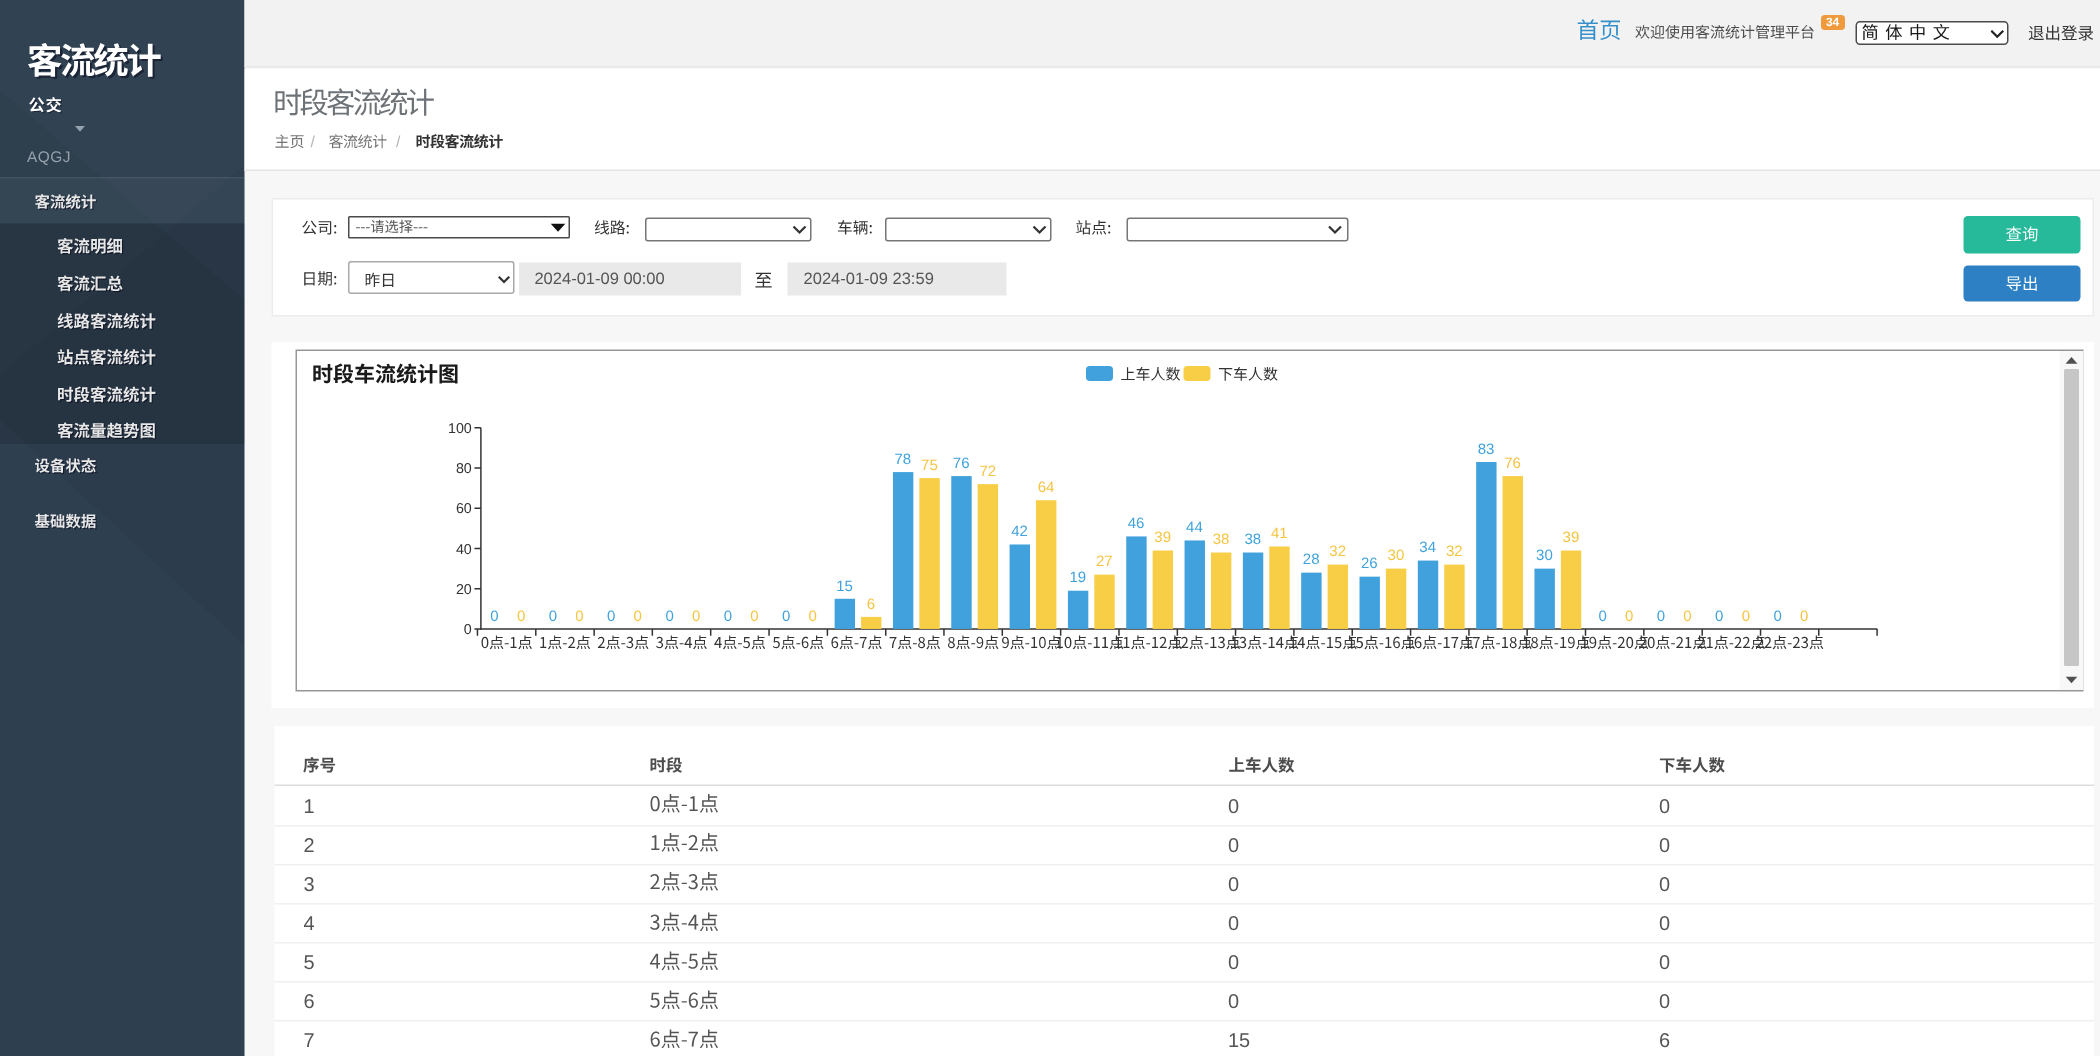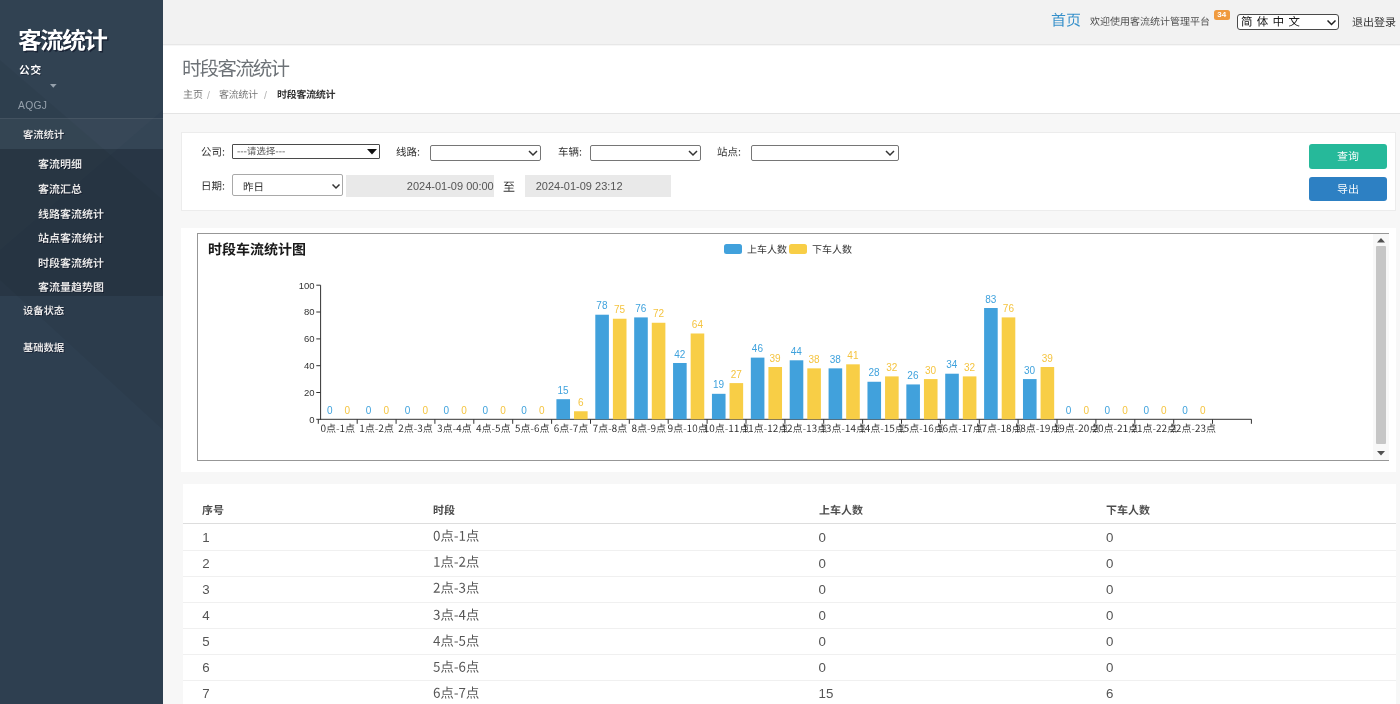--- a/index.html
+++ b/index.html
@@ -125,26 +125,26 @@
 <svg style="position:absolute;left:200.9px;top:177.8px;overflow:visible;z-index:5" width="26" height="16">
     <path transform="translate(0,11.6)" fill="#333" d="M2.7 -3.7H7.9V-0.7H2.7ZM2.7 -4.5V-7.3H7.9V-4.5ZM1.8 -8.1V0.7H2.7V0H7.9V0.7H8.7V-8.1Z M12.4 -1.5C12.1 -0.8 11.5 -0.1 10.9 0.4C11.1 0.5 11.4 0.7 11.6 0.8C12.1 0.3 12.7 -0.5 13.1 -1.3ZM13.9 -1.2C14.3 -0.7 14.8 0 15 0.4L15.6 0.1C15.4 -0.4 14.9 -1 14.5 -1.5ZM19.5 -7.6V-5.9H17.3V-7.6ZM16.6 -8.3V-4.5C16.6 -3 16.5 -1 15.6 0.4C15.8 0.5 16.1 0.7 16.3 0.9C16.9 -0.1 17.2 -1.5 17.3 -2.7H19.5V-0.2C19.5 -0 19.4 0 19.3 0C19.1 0.1 18.6 0.1 18 0C18.1 0.2 18.2 0.6 18.3 0.8C19 0.8 19.5 0.8 19.8 0.7C20.1 0.5 20.2 0.3 20.2 -0.2V-8.3ZM19.5 -5.2V-3.4H17.3C17.3 -3.8 17.3 -4.2 17.3 -4.5V-5.2ZM14.6 -8.7V-7.4H12.7V-8.7H11.9V-7.4H11V-6.7H11.9V-2.4H10.9V-1.7H16.1V-2.4H15.3V-6.7H16.1V-7.4H15.3V-8.7ZM12.7 -6.7H14.6V-5.8H12.7ZM12.7 -5.2H14.6V-4.1H12.7ZM12.7 -3.5H14.6V-2.4H12.7Z M22.5 -4.1C22.8 -4.1 23.2 -4.4 23.2 -4.8C23.2 -5.3 22.8 -5.6 22.5 -5.6C22.1 -5.6 21.8 -5.3 21.8 -4.8C21.8 -4.4 22.1 -4.1 22.5 -4.1ZM22.5 0.1C22.8 0.1 23.2 -0.2 23.2 -0.6C23.2 -1 22.8 -1.3 22.5 -1.3C22.1 -1.3 21.8 -1 21.8 -0.6C21.8 -0.2 22.1 0.1 22.5 0.1Z"></path>
   </svg>
 <div style="position:absolute;left:232.3px;top:174.4px;width:110.6px;height:22px;background:#fff;border:1px solid #a9a9a9;border-radius:2px;"></div>
 <svg style="position:absolute;left:243.3px;top:178.9px;overflow:visible;z-index:5" width="23" height="16">
     <path transform="translate(0,11.6)" fill="#333" d="M5.6 -8.8C5.2 -7.4 4.7 -6 3.9 -5.1C4.1 -4.9 4.4 -4.6 4.5 -4.5C4.9 -5 5.3 -5.7 5.6 -6.4H6.2V0.8H7V-1.9H10V-2.6H7V-4.2H9.9V-4.9H7V-6.4H10.1V-7.1H5.9C6.1 -7.6 6.2 -8.1 6.4 -8.7ZM3.1 -4.3V-1.8H1.5V-4.3ZM3.1 -5H1.5V-7.3H3.1ZM0.8 -8V-0.3H1.5V-1.1H3.9V-8Z M13.2 -3.7H18.4V-0.7H13.2ZM13.2 -4.5V-7.3H18.4V-4.5ZM12.3 -8.1V0.7H13.2V0H18.4V0.7H19.2V-8.1Z"></path>
   </svg>
 <svg style="position:absolute;left:332px;top:183.5px" width="9" height="6">
     <path d="M0.5 0.5 L4 4 L7.5 0.5" stroke="#333" stroke-width="1.5" fill="none"></path>
   </svg>
-<div style="position:absolute;left:346.3px;top:174.5px;width:147.4px;height:22.5px;background:#e9e9e9;color:#555;font-size:11px;line-height:22.5px;padding-left:10px;text-align:right;">2024-01-09 00:00</div>
+<div style="position:absolute;left:346.3px;top:174.5px;width:147.4px;height:22.5px;background:#e9e9e9;color:#555;font-size:11px;line-height:22.5px;padding-left:10px;">2024-01-09 00:00</div>
 <div style="position:absolute;left:493.7px;top:174.5px;width:31px;height:22.5px;background:#fff;"></div>
 <svg style="position:absolute;left:503.3px;top:177.8px;overflow:visible;z-index:5" width="14" height="18">
     <path transform="translate(0,13.2)" fill="#333" d="M1.8 -5.1C2.2 -5.2 2.9 -5.2 9.4 -5.6C9.7 -5.2 10 -4.9 10.1 -4.7L10.9 -5.2C10.3 -6.1 8.9 -7.2 7.8 -8L7.1 -7.6C7.6 -7.2 8.1 -6.8 8.6 -6.3L3 -6.1C3.8 -6.8 4.6 -7.6 5.3 -8.6H11V-9.4H0.9V-8.6H4.1C3.4 -7.6 2.6 -6.8 2.3 -6.5C2 -6.2 1.7 -6 1.5 -6C1.6 -5.7 1.7 -5.3 1.8 -5.1ZM5.5 -5V-3.4H1.7V-2.6H5.5V-0.4H0.6V0.5H11.4V-0.4H6.4V-2.6H10.4V-3.4H6.4V-5Z"></path>
   </svg>
-<div style="position:absolute;left:524.7px;top:174.5px;width:146.3px;height:22.5px;background:#e9e9e9;color:#555;font-size:11px;line-height:22.5px;padding-left:11px;">2024-01-09 23:12</div>
+<div style="position:absolute;left:524.7px;top:174.5px;width:146.3px;height:22.5px;background:#e9e9e9;color:#555;font-size:11px;line-height:22.5px;padding-left:11px;">2024-01-09 23:59</div>
 <div style="position:absolute;left:1309px;top:144px;width:78px;height:24.5px;background:#26B99A;border-radius:3px;"></div>
 <svg style="position:absolute;left:1337.0px;top:148.4px;overflow:visible;z-index:5" width="24" height="17">
     <path transform="translate(0,12.1)" fill="#fff" d="M3.2 -2.4H7.7V-1.5H3.2ZM3.2 -3.9H7.7V-3H3.2ZM2.4 -4.5V-0.9H8.6V-4.5ZM0.8 -0.2V0.5H10.2V-0.2ZM5.1 -9.2V-7.8H0.6V-7.1H4.2C3.2 -6.1 1.7 -5.1 0.4 -4.7C0.6 -4.5 0.8 -4.2 0.9 -4C2.4 -4.6 4.1 -5.8 5.1 -7.1V-4.8H5.9V-7.1C6.9 -5.8 8.5 -4.7 10.1 -4.1C10.2 -4.3 10.4 -4.6 10.6 -4.8C9.2 -5.2 7.7 -6.1 6.8 -7.1H10.4V-7.8H5.9V-9.2Z M12.3 -8.5C12.8 -8 13.5 -7.3 13.8 -6.8L14.4 -7.4C14 -7.8 13.4 -8.5 12.8 -9ZM11.5 -5.8V-5H13V-1.2C13 -0.7 12.7 -0.4 12.5 -0.3C12.6 -0.1 12.8 0.2 12.9 0.4C13.1 0.2 13.4 -0 15.2 -1.4C15.2 -1.6 15 -1.9 15 -2.1L13.8 -1.3V-5.8ZM16.6 -9.2C16.1 -7.8 15.3 -6.5 14.4 -5.6C14.6 -5.4 15 -5.2 15.1 -5C15.6 -5.5 16 -6.1 16.4 -6.8H20.5C20.4 -2.2 20.2 -0.5 19.8 -0.1C19.7 0 19.6 0.1 19.4 0.1C19.1 0.1 18.5 0.1 17.9 0C18 0.2 18.1 0.6 18.1 0.8C18.7 0.8 19.4 0.9 19.7 0.8C20.1 0.8 20.3 0.7 20.6 0.4C21 -0.2 21.2 -1.9 21.3 -7.1C21.4 -7.3 21.4 -7.6 21.4 -7.6H16.8C17 -8.1 17.2 -8.5 17.4 -9ZM18.4 -3.2V-2H16.5V-3.2ZM18.4 -3.9H16.5V-5.1H18.4ZM15.7 -5.8V-0.7H16.5V-1.3H19.1V-5.8Z"></path>
   </svg>
 <div style="position:absolute;left:1309px;top:176.5px;width:78px;height:24.5px;background:#2d80c3;border-radius:3px;"></div>
 <svg style="position:absolute;left:1337.0px;top:180.9px;overflow:visible;z-index:5" width="24" height="17">
     <path transform="translate(0,12.1)" fill="#fff" d="M2.3 -2C3 -1.4 3.8 -0.6 4.1 -0L4.7 -0.6C4.4 -1.1 3.6 -1.9 3 -2.4H7.1V-0.1C7.1 0 7.1 0.1 6.8 0.1C6.6 0.1 5.8 0.1 5 0.1C5.1 0.3 5.3 0.6 5.3 0.8C6.4 0.8 7.1 0.8 7.4 0.7C7.8 0.6 8 0.4 8 -0.1V-2.4H10.4V-3.2H8V-4.1H7.1V-3.2H0.7V-2.4H2.8ZM1.5 -8.5V-5.6C1.5 -4.6 2 -4.3 3.8 -4.3C4.3 -4.3 7.8 -4.3 8.2 -4.3C9.6 -4.3 10 -4.6 10.1 -5.7C9.9 -5.8 9.5 -5.9 9.3 -6C9.2 -5.2 9.1 -5 8.2 -5C7.4 -5 4.4 -5 3.8 -5C2.6 -5 2.3 -5.1 2.3 -5.6V-6.2H9.1V-8.8H1.5ZM2.3 -8.1H8.3V-6.9H2.3Z M12.1 -3.8V0.2H20V0.9H20.8V-3.8H20V-0.6H16.9V-4.4H20.4V-8.2H19.5V-5.2H16.9V-9.2H16V-5.2H13.5V-8.2H12.7V-4.4H16V-0.6H13.1V-3.8Z"></path>
   </svg>
 <div style="position:absolute;left:181px;top:228px;width:1215px;height:244px;background:#fff;"></div>
 <div style="position:absolute;left:197px;top:232.5px;width:1192px;height:228.5px;background:#fff;border:1px solid #979797;"></div>

